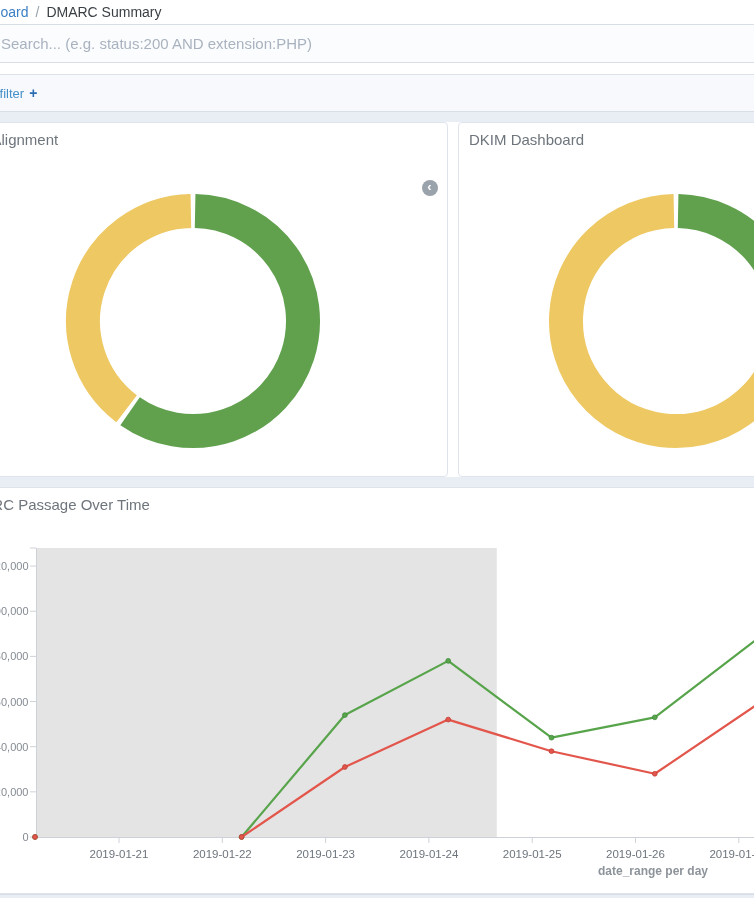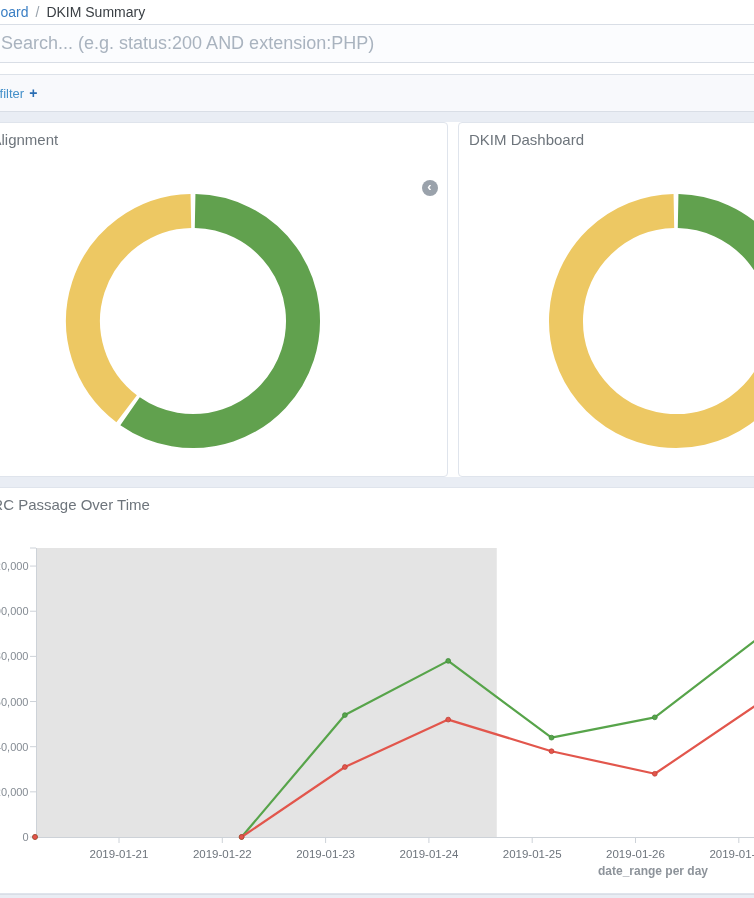--- a/index.html
+++ b/index.html
@@ -9,21 +9,21 @@
   .breadcrumb-bar{position:absolute;left:0;top:0;width:100%;height:25px;background:#fff;
       border-bottom:1px solid #d9dee6;box-sizing:border-box;}
   .breadcrumb{position:absolute;left:-40px;top:0;height:24px;display:flex;align-items:center;
       font-size:14px;white-space:nowrap;}
   .crumb-link{color:#3b7fc4;text-decoration:none;cursor:pointer;}
   .crumb-sep{color:#98a2ab;margin:0 7px;}
   .crumb-current{color:#3a3f44;}
   .search-bar{position:absolute;left:0;top:25px;width:100%;height:38px;background:#fbfcfe;
       border-bottom:1px solid #d9dee6;box-sizing:border-box;}
   .search-bar input{position:absolute;left:1px;top:0;width:752px;height:37px;border:none;outline:none;
-      background:transparent;font-family:inherit;font-size:18px;color:#3a3f44;padding:0;}
+      background:transparent;font-family:inherit;font-size:15px;color:#3a3f44;padding:0;}
   .search-bar input::placeholder{color:#a9b3bf;opacity:1;}
   .filter-bar{position:absolute;left:0;top:74px;width:100%;height:38px;background:#f8f9fc;
       border-top:1px solid #dde2e9;border-bottom:1px solid #d9dee6;box-sizing:border-box;}
   .filter-inner{position:absolute;left:-38px;top:0;height:36px;display:flex;align-items:center;
       font-size:13px;white-space:nowrap;cursor:pointer;}
   .filter-label{color:#4490c9;}
   .filter-plus{color:#2a6db3;font-weight:bold;font-size:14px;margin-left:5px;}
   
   .gutter{position:absolute;left:0;width:100%;background:#e9edf4;}
   .gutter-a{top:112px;height:10px;}
@@ -45,21 +45,21 @@
 </style>
 </head>
 <body>
 
 <div id="stage">
 
   <div class="breadcrumb-bar">
     <div class="breadcrumb">
       <a class="crumb-link">Dashboard</a>
       <span class="crumb-sep">/</span>
-      <span class="crumb-current">DKIM Summary</span>
+      <span class="crumb-current">DMARC Summary</span>
     </div>
   </div>
 
   <div class="search-bar">
     <input type="text" placeholder="Search... (e.g. status:200 AND extension:PHP)" style="">
   </div>
 
   <div class="filter-bar">
     <div class="filter-inner">
       <span class="filter-label">Add a filter</span>

